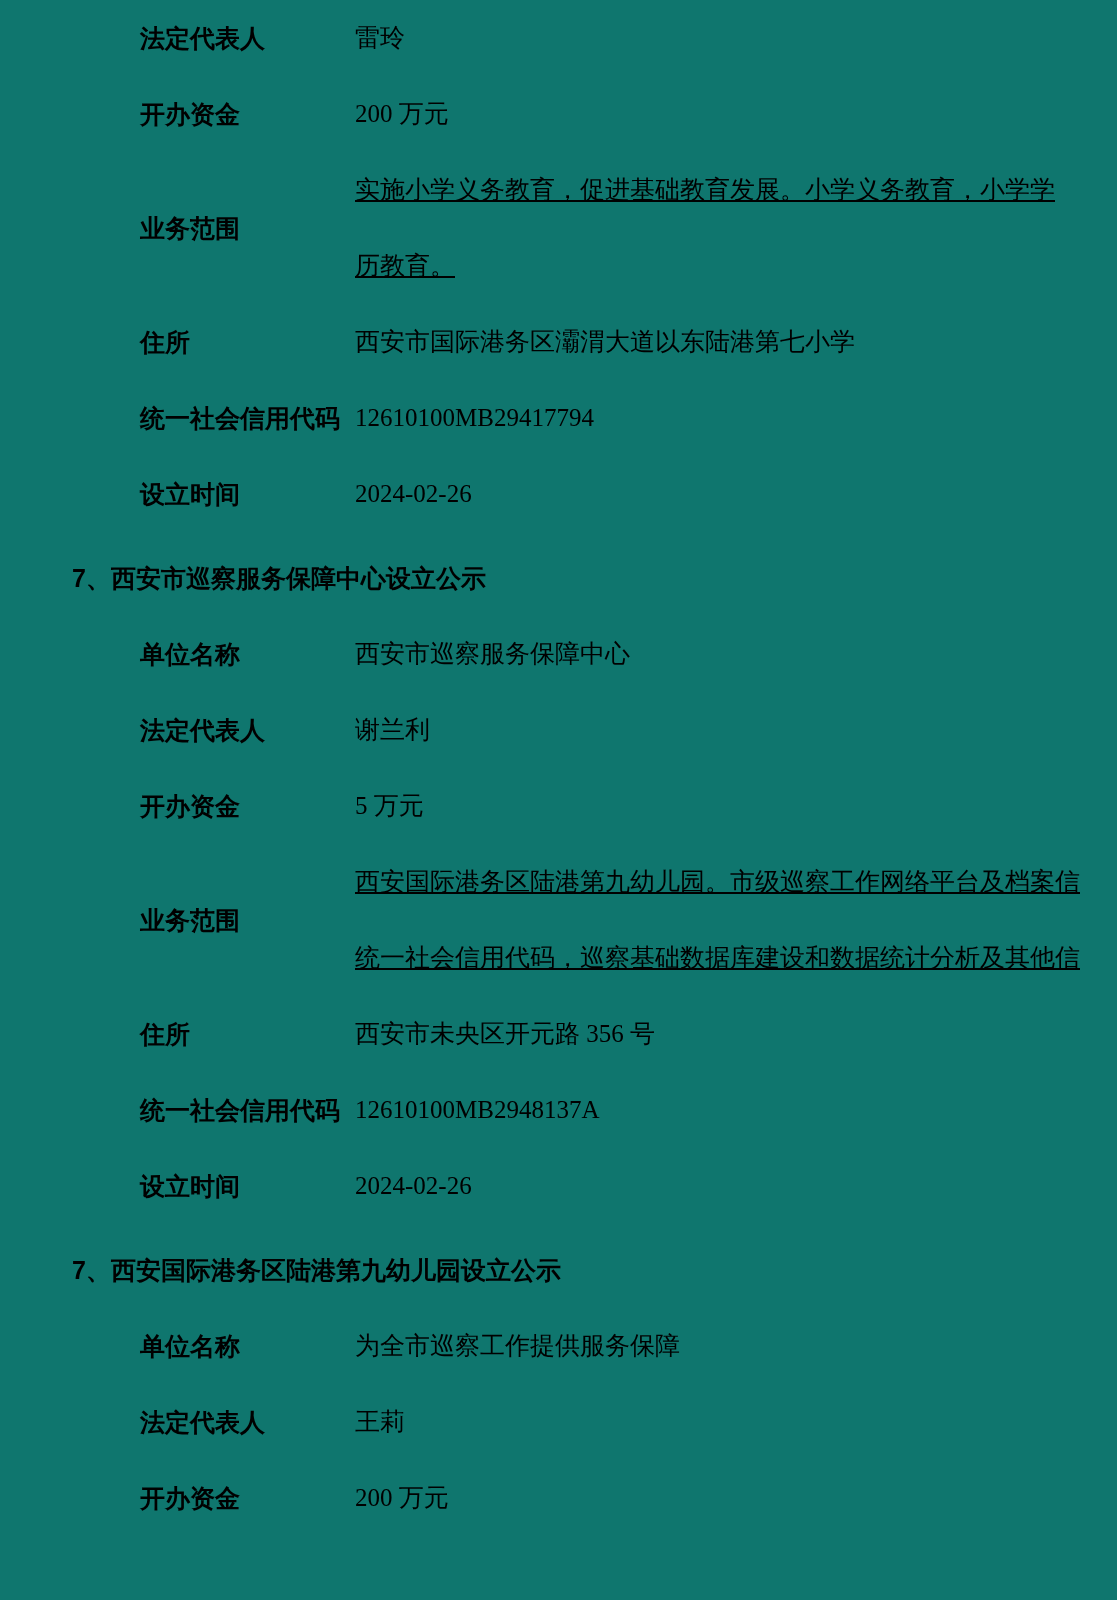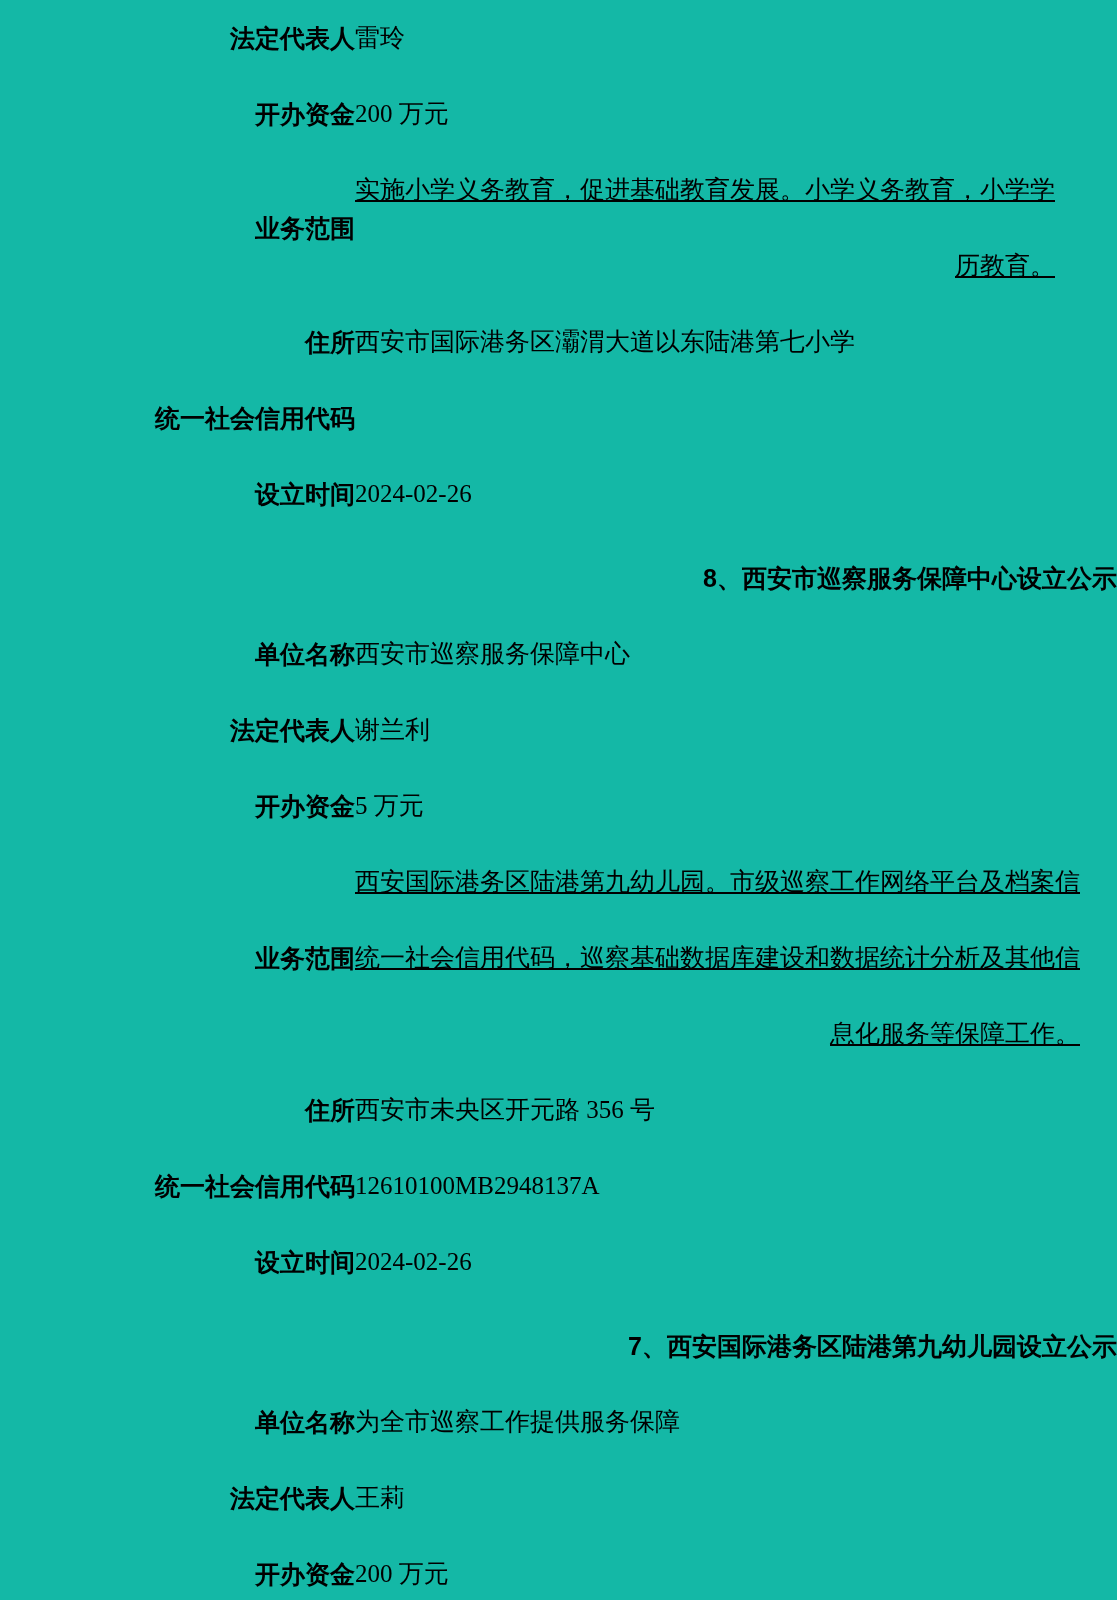--- a/index.html
+++ b/index.html
@@ -4,25 +4,24 @@
 <style>
   html, body {
     margin: 0;
     padding: 0;
     background: #ffffff;
   }
   .page {
     position: relative;
     width: 1117px;
     height: 1600px;
-    background: #14b8a6;
+    background: #0f766e;
     color: #000000;
     overflow: hidden;
     font-size: 25px;
-    text-align: right;
   }
   .content {
     padding-top: 0px;
   }
   .section { }
   .section-heading {
     margin: 8px 0 0 72px;
     font-family: "Liberation Sans", "DejaVu Sans", sans-serif;
     font-weight: bold;
     font-size: 25px;
@@ -76,47 +75,47 @@
           <div class="line">实施小学义务教育，促进基础教育发展。小学义务教育，小学学</div>
           <div class="line">历教育。</div>
         </div>
       </div>
       <div class="row">
         <div class="label">住所</div>
         <div class="value">西安市国际港务区灞渭大道以东陆港第七小学</div>
       </div>
       <div class="row">
         <div class="label">统一社会信用代码</div>
+        <div class="value">12610100MB29417794</div>
       </div>
       <div class="row">
         <div class="label">设立时间</div>
         <div class="value">2024-02-26</div>
       </div>
     </div>
 
     <div class="section">
-      <div class="section-heading">8、西安市巡察服务保障中心设立公示</div>
+      <div class="section-heading">7、西安市巡察服务保障中心设立公示</div>
       <div class="row">
         <div class="label">单位名称</div>
         <div class="value">西安市巡察服务保障中心</div>
       </div>
       <div class="row">
         <div class="label">法定代表人</div>
         <div class="value">谢兰利</div>
       </div>
       <div class="row">
         <div class="label">开办资金</div>
         <div class="value">5 万元</div>
       </div>
       <div class="row multi">
         <div class="label">业务范围</div>
         <div class="value">
           <div class="line">西安国际港务区陆港第九幼儿园。市级巡察工作网络平台及档案信</div>
           <div class="line">统一社会信用代码，巡察基础数据库建设和数据统计分析及其他信</div>
-          <div class="line">息化服务等保障工作。</div>
         </div>
       </div>
       <div class="row">
         <div class="label">住所</div>
         <div class="value">西安市未央区开元路 356 号</div>
       </div>
       <div class="row">
         <div class="label">统一社会信用代码</div>
         <div class="value">12610100MB2948137A</div>
       </div>

